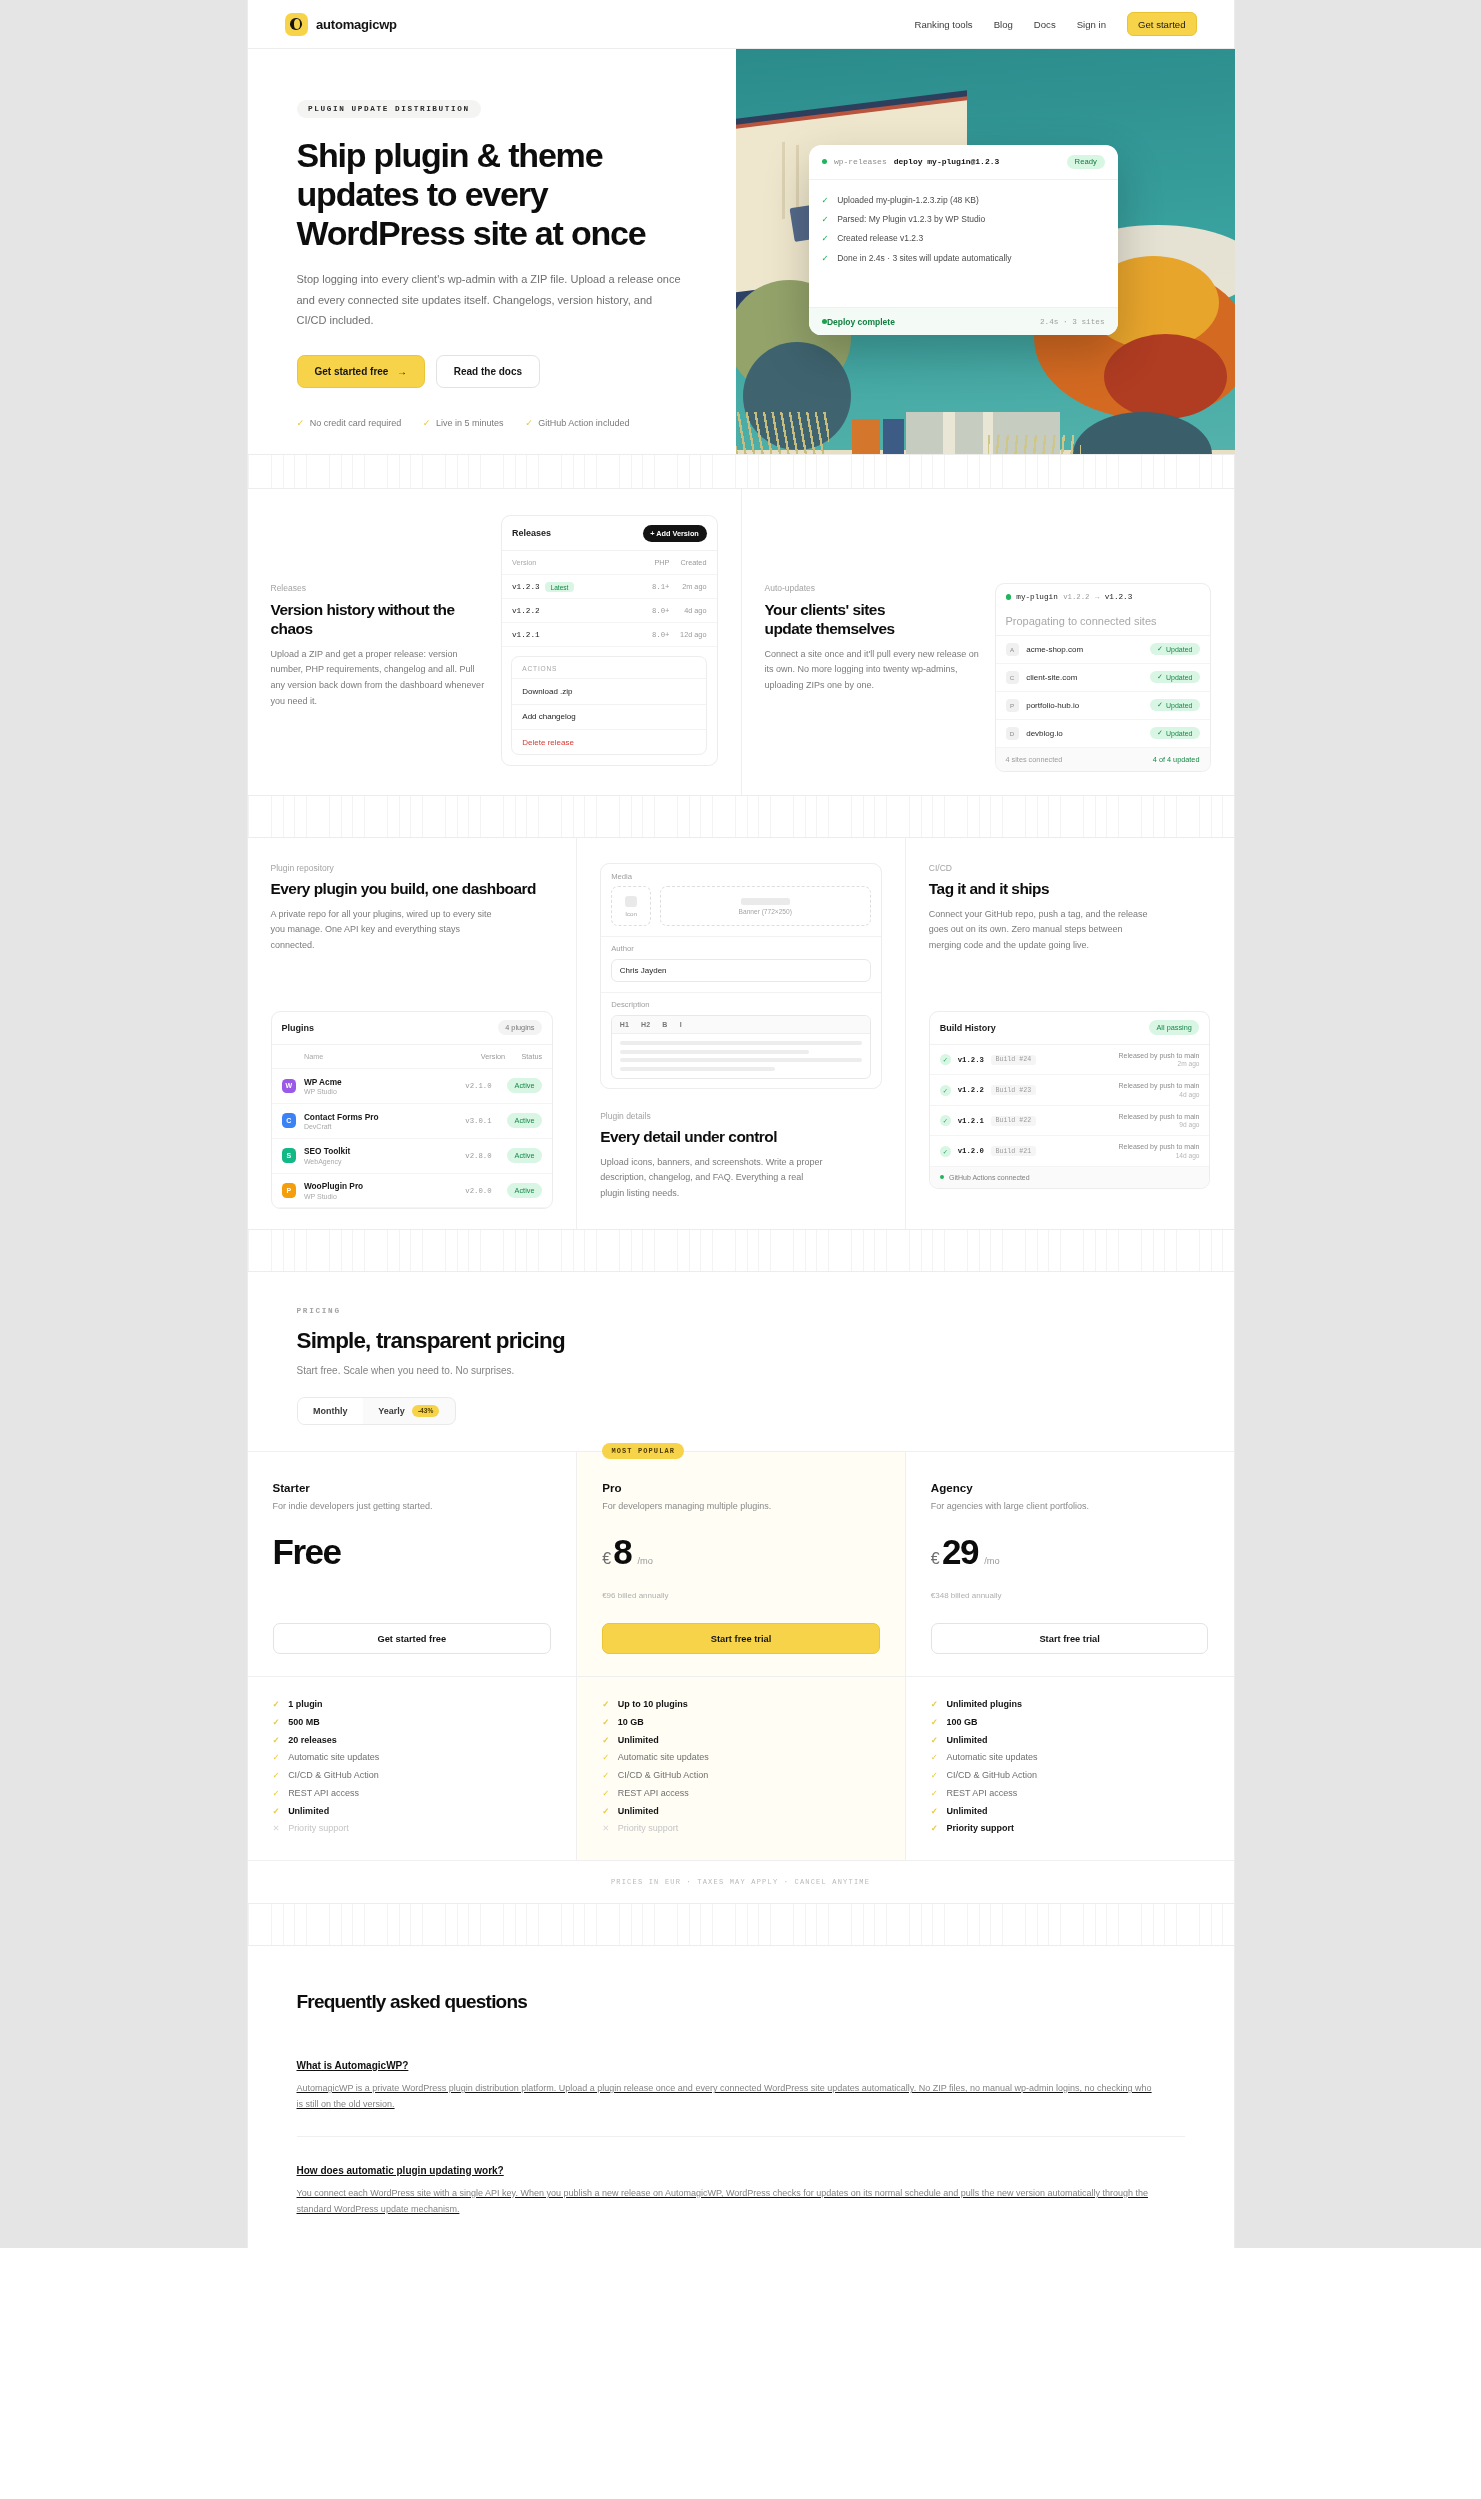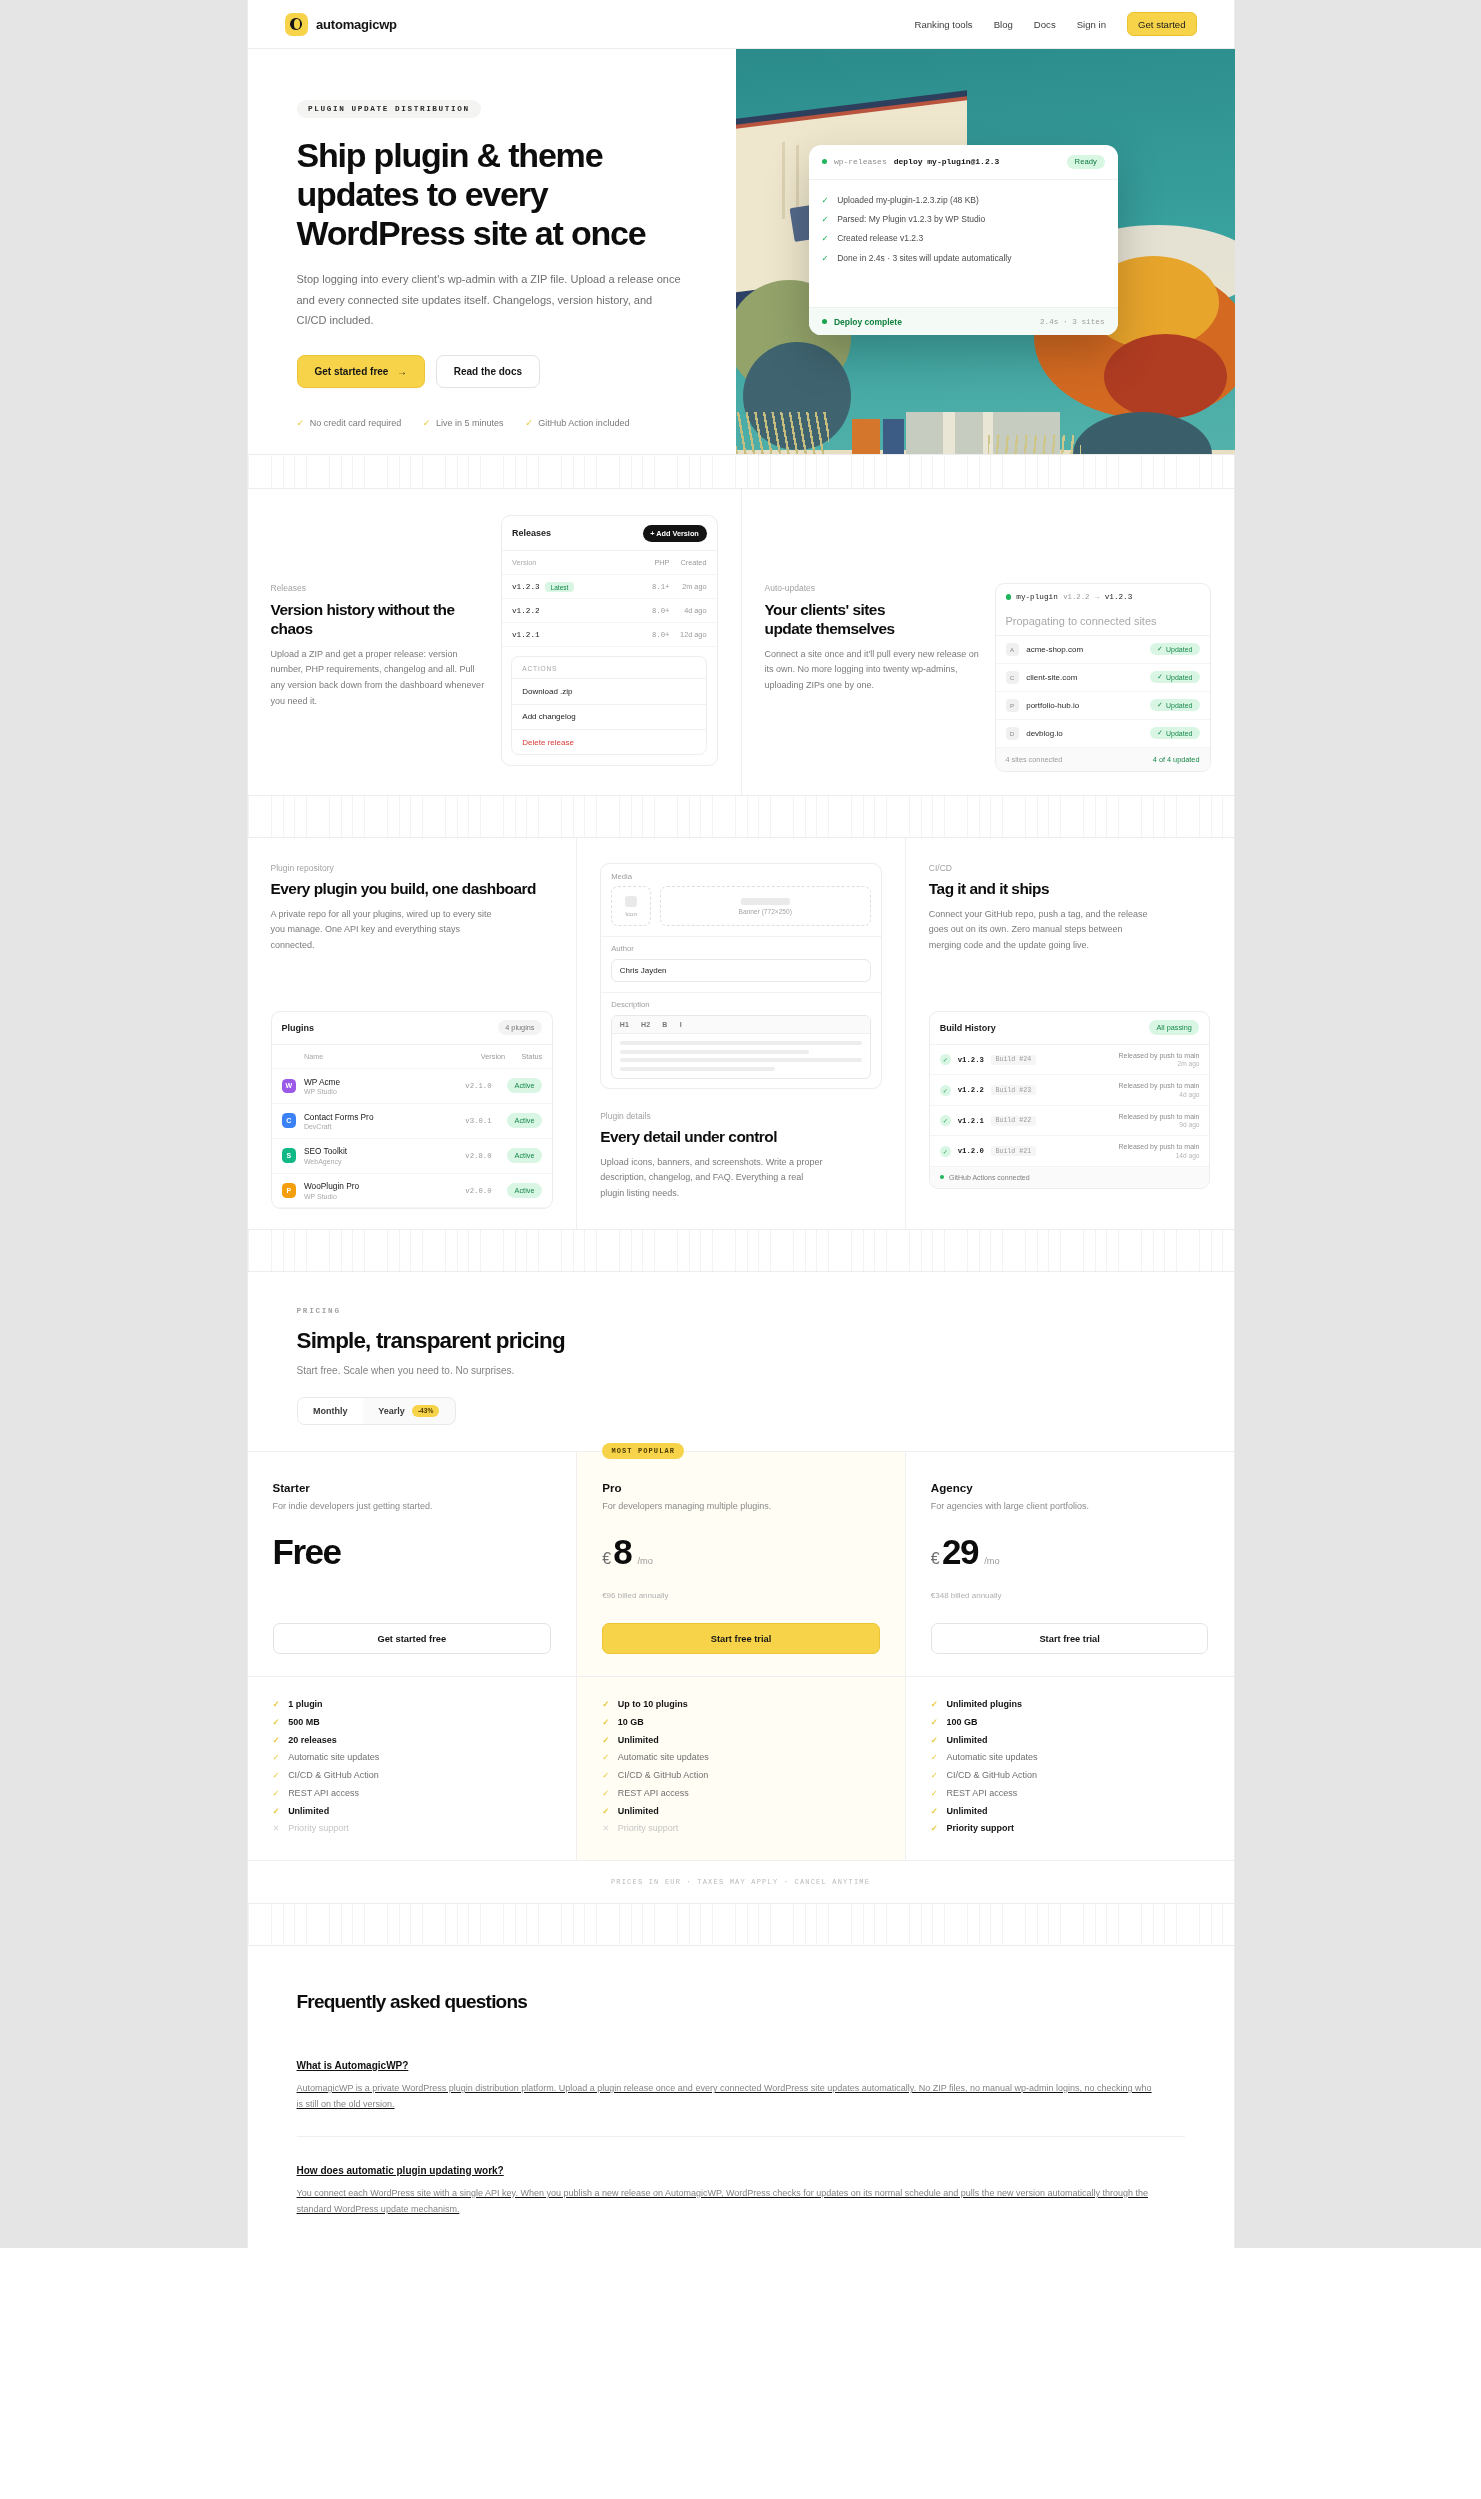--- a/index.html
+++ b/index.html
@@ -66,21 +66,21 @@
 
   .term { position:absolute; left:73px; top:96px; width:309px; border-radius:12.3px; background:#ffffff; box-shadow:0 18.5px 46px rgba(0,0,0,.22); overflow:hidden; }
   .term-head { display:flex; align-items:center; gap:7px; padding:10px 13px; border-bottom:0.8px solid #f0f0f0; }
   .dot-g { width:5.4px; height:5.4px; border-radius:50%; background:#1fb55c; }
   .term-repo { font-family:"Liberation Mono", monospace; font-size:8px; color:#8e8e8e; }
   .term-cmd { font-family:"Liberation Mono", monospace; font-size:8px; color:#151515; font-weight:700; }
   .term-badge { margin-left:auto; background:#d7f7e3; color:#10793f; font-size:7.7px; padding:2.3px 7.7px; border-radius:771px; }
   .term-body { padding:10.8px 13px 40px 13px; }
   .term-row { display:flex; gap:8.5px; align-items:center; padding:4.6px 0; font-size:8.5px; color:#4b4b4b; }
   .term-row .ck { color:#22b35f; font-size:8.5px; }
-  .term-foot { display:flex; align-items:center; gap:7px; padding:8.5px 13px; background:#f4fbf6; border-top:0.8px solid #e9f3ec; }
+  .term-foot { display:flex; align-items:center; padding:8.5px 13px; background:#f4fbf6; border-top:0.8px solid #e9f3ec; }
   .term-foot .dot-g { background:#18a34c; }
   .term-foot-l { font-size:8.5px; font-weight:700; color:#11803f; }
   .term-foot-r { margin-left:auto; font-family:"Liberation Mono", monospace; font-size:7.7px; color:#a0a0a0; }
 
   
   .band { height: 35px; background: #fff; border-top:0.8px solid #ececec; border-bottom:0.8px solid #ececec;
           background-image: repeating-linear-gradient(90deg, #f3f3f3 0 0.8px, transparent 0.8px 11.6px); }
   .band-tall { height: 43px; }
 
   
@@ -121,21 +121,21 @@
   .prop-head { padding:8.5px 10px 7.7px; border-bottom:0.8px solid #f1f1f1; }
   .prop-line { display:flex; align-items:center; gap:5.4px; }
   .prop-sub { font-size:11px; color:#a9a9a9; margin-top:14px; }
 
   
   .f2 { display:grid; grid-template-columns: 1fr 1fr 1fr; }
   .f2-col { padding: 25px 23px 20px 23px; }
   .f2-col + .f2-col { border-left:0.8px solid #efefef; }
   .plugin-row { display:flex; align-items:center; gap:7.7px; padding:7.7px 10px; border-bottom:0.8px solid #f4f4f4; }
   .p-ico { width:14.7px; height:14.7px; border-radius:4.6px; color:#fff; font-size:7px; font-weight:700; display:flex; align-items:center; justify-content:center; }
-  .p-name { font-size:8.3px; font-weight:400; color:#181818; }
+  .p-name { font-size:8.3px; font-weight:700; color:#181818; }
   .p-vendor { font-size:7px; color:#aaa; margin-top:1.5px; }
 
   .media-lbl { font-size:7.7px; color:#9e9e9e; padding:8.5px 10px 5.4px; }
   .media-wrap { display:flex; gap:8.5px; padding:0 10px 9.3px; }
   .media-icon { width:40px; height:40px; border:0.8px dashed #dedede; border-radius:7px; display:flex; flex-direction:column; align-items:center; justify-content:center; gap:3.1px; }
   .media-icon .sq { width:11.6px; height:11.6px; background:#e9e9e9; border-radius:3.1px; }
   .media-icon .lb { font-size:6.2px; color:#a4a4a4; }
   .media-banner { flex:1; border:0.8px dashed #dedede; border-radius:7px; display:flex; flex-direction:column; align-items:center; justify-content:center; gap:3.9px; }
   .media-banner .bar { width:49px; height:7px; background:#eaeaea; border-radius:2.3px; }
   .media-banner .lb { font-size:6.6px; color:#a4a4a4; }

